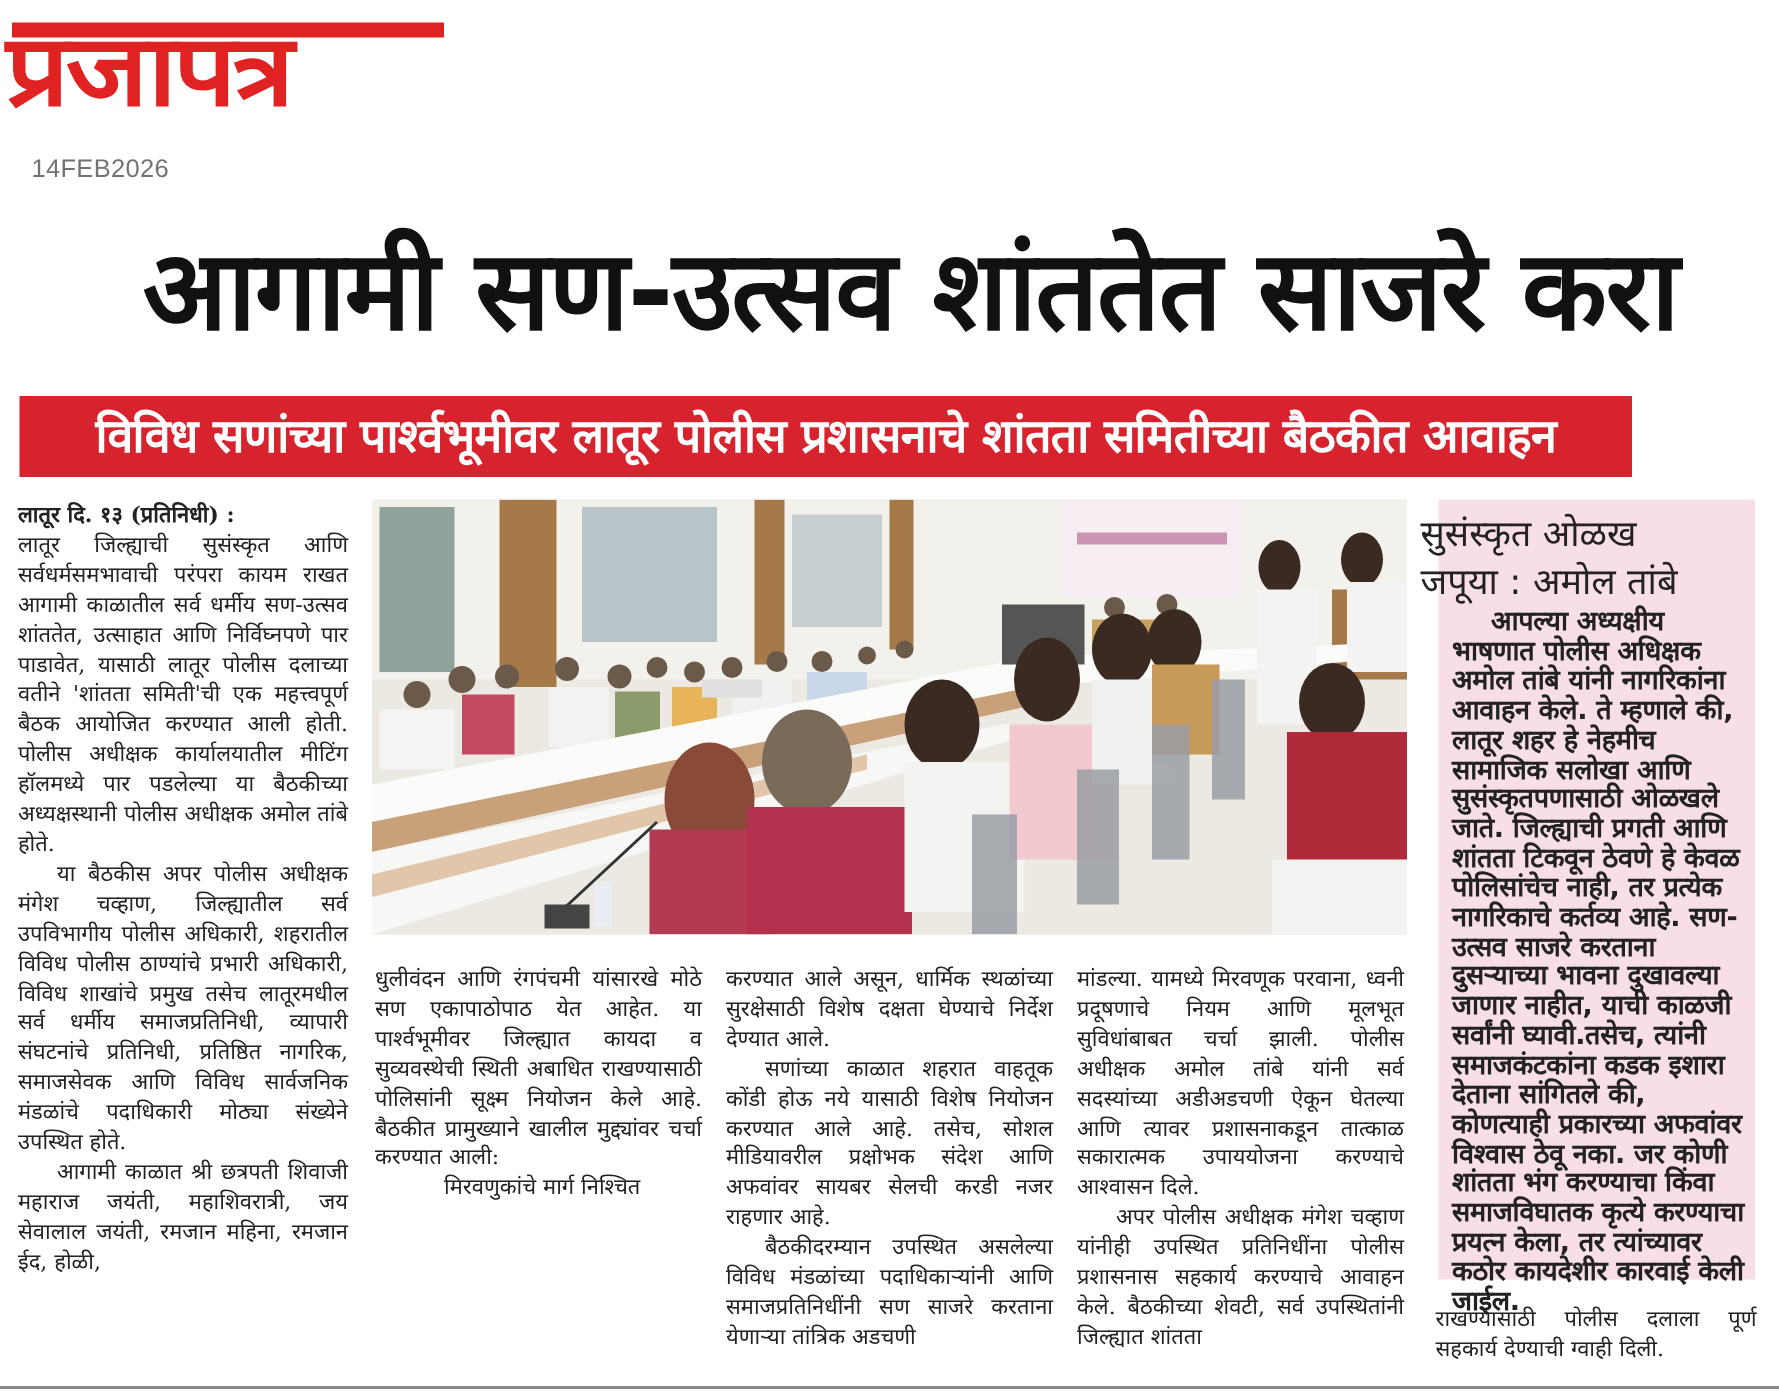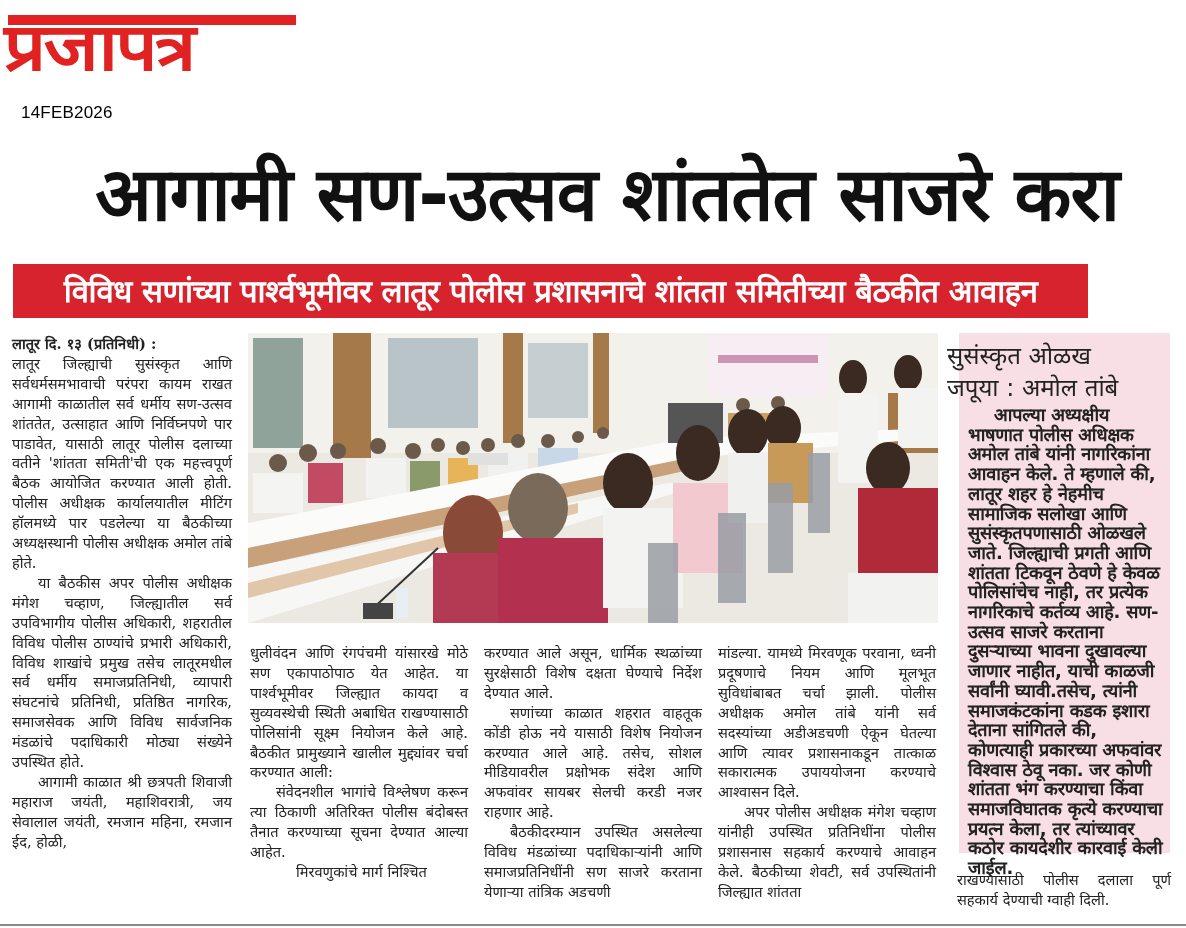--- a/index.html
+++ b/index.html
@@ -10,21 +10,21 @@
   .abs { position:absolute; }
   .logo {
     left:4px; top:6px; width:300px; height:84px;
     color:#e02222; font-family:"DejaVu Sans", sans-serif; font-weight:bold;
     font-size:66px; line-height:84px; letter-spacing:-2px;
     transform:scaleX(1.12); transform-origin:left center;
   }
   .logo-bar { left:8px; top:15px; width:288px; height:10px; background:#e02222; }
   .date {
     left:21px; top:103px; font-family:"Liberation Sans", sans-serif;
-    font-size:17px; color:#000000; letter-spacing:0.2px;
+    font-size:17px; color:#737373; letter-spacing:0.2px;
   }
   .headline {
     left:26px; top:142px; width:1162px; height:104px;
     font-family:"DejaVu Sans", sans-serif; font-weight:bold; font-size:74px;
     line-height:104px; color:#111; white-space:nowrap; text-align:center;
     transform:scaleX(1.0); letter-spacing:-1px;
   }
   .banner {
     left:13px; top:264px; width:1075px; height:54px; background:#d7232d;
     color:#ffffff; font-family:"DejaVu Sans", sans-serif; font-weight:bold;
@@ -166,21 +166,20 @@
     </g>
 
     <line x1="120" y1="280" x2="190" y2="215" stroke="#333" stroke-width="2"></line>
     <rect x="115" y="270" width="30" height="16" fill="#444"></rect>
     <rect x="148" y="255" width="12" height="30" fill="#e8eef3"></rect>
   </svg>
 </div>
 
 <div class="abs col col-2">
   <p class="noindent">धुलीवंदन आणि रंगपंचमी यांसारखे मोठे सण एकापाठोपाठ येत आहेत. या पार्श्वभूमीवर जिल्ह्यात कायदा व सुव्यवस्थेची स्थिती अबाधित राखण्यासाठी पोलिसांनी सूक्ष्म नियोजन केले आहे. बैठकीत प्रामुख्याने खालील मुद्द्यांवर चर्चा करण्यात आली:</p>
-  <p>संवेदनशील भागांचे विश्लेषण करून त्या ठिकाणी अतिरिक्त पोलीस बंदोबस्त तैनात करण्याच्या सूचना देण्यात आल्या आहेत.</p>
   <p style="text-indent:46px;">मिरवणुकांचे मार्ग निश्चित</p>
 </div>
 
 <div class="abs col col-3">
   <p class="noindent">करण्यात आले असून, धार्मिक स्थळांच्या सुरक्षेसाठी विशेष दक्षता घेण्याचे निर्देश देण्यात आले.</p>
   <p>सणांच्या काळात शहरात वाहतूक कोंडी होऊ नये यासाठी विशेष नियोजन करण्यात आले आहे. तसेच, सोशल मीडियावरील प्रक्षोभक संदेश आणि अफवांवर सायबर सेलची करडी नजर राहणार आहे.</p>
   <p>बैठकीदरम्यान उपस्थित असलेल्या विविध मंडळांच्या पदाधिकाऱ्यांनी आणि समाजप्रतिनिधींनी सण साजरे करताना येणाऱ्या तांत्रिक अडचणी</p>
 </div>
 
 <div class="abs col col-4">

